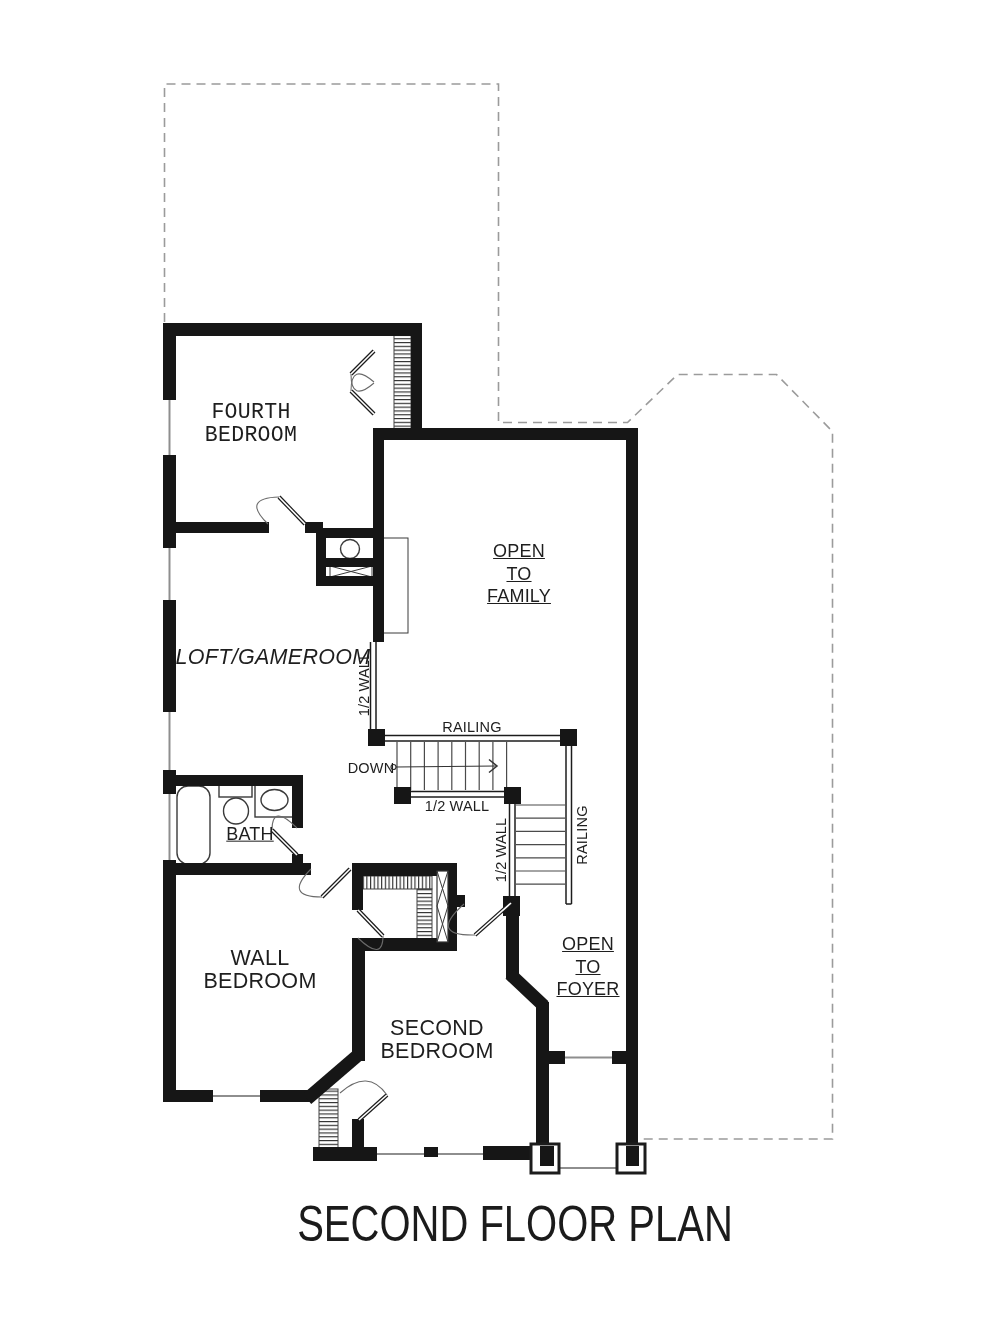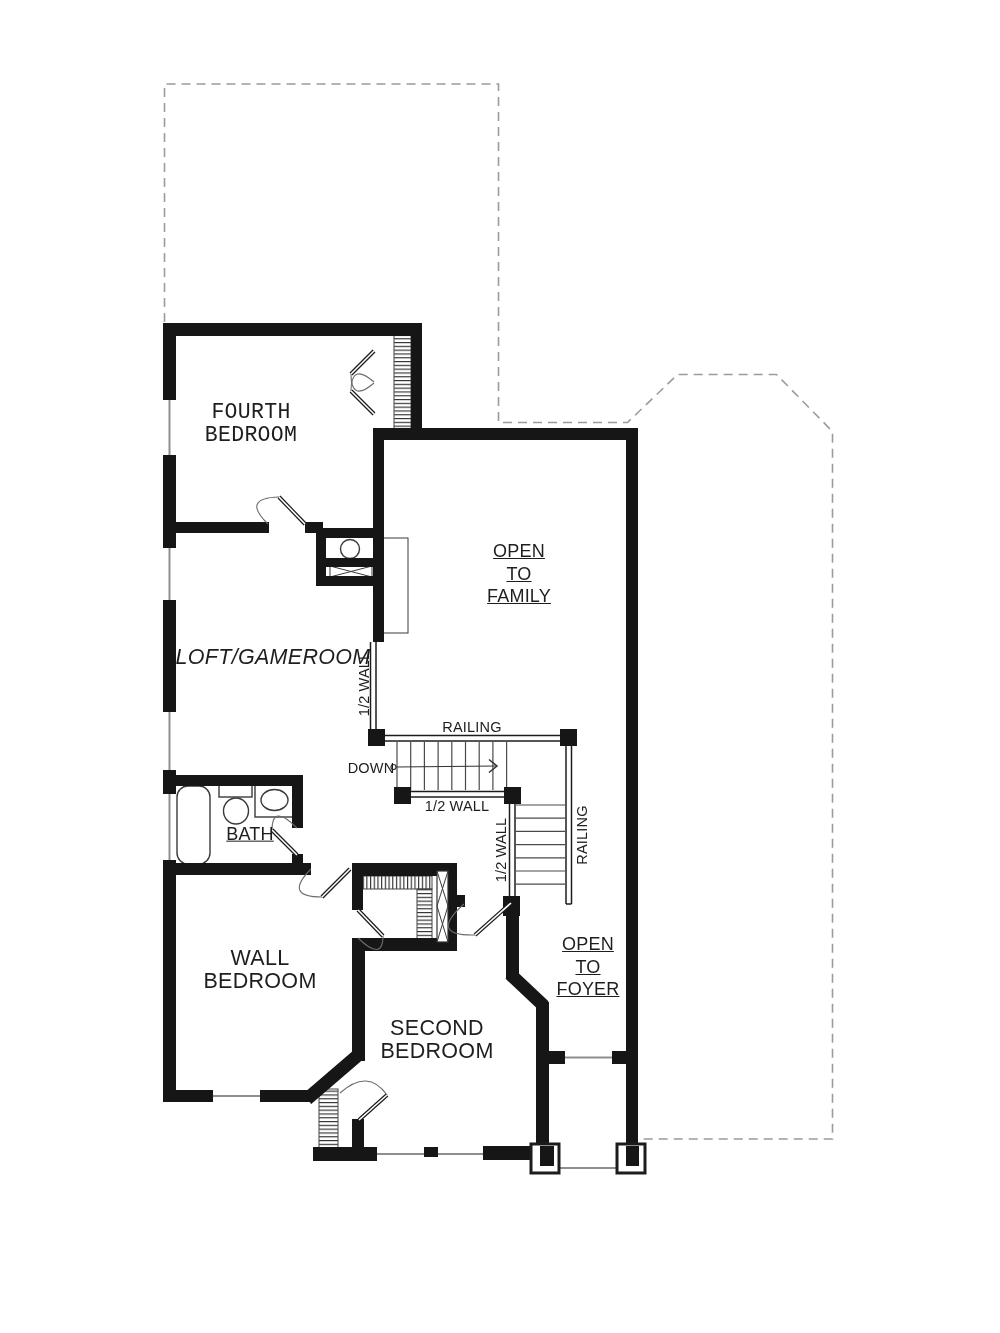--- a/index.html
+++ b/index.html
@@ -234,14 +234,17 @@
   <div class="label small vert" style="left:364px;top:684px;">1/2 WALL</div>
   <div class="label med" style="left:242px;top:834px;margin-left:8px;">BATH</div>
   <div class="label room" style="left:260px;top:970px;">WALL
 BEDROOM</div>
   <div class="label room" style="left:437px;top:1040px;">SECOND
 BEDROOM</div>
   <div class="label med" style="left:588px;top:967px;">OPEN
 TO
 FOYER</div>
 
+  <div class="plan-title" style="left:515px;top:1224px;">
+    <span class="squeeze">SECOND FLOOR PLAN</span>
+  </div>
 
 </div>
 
 </body></html>

